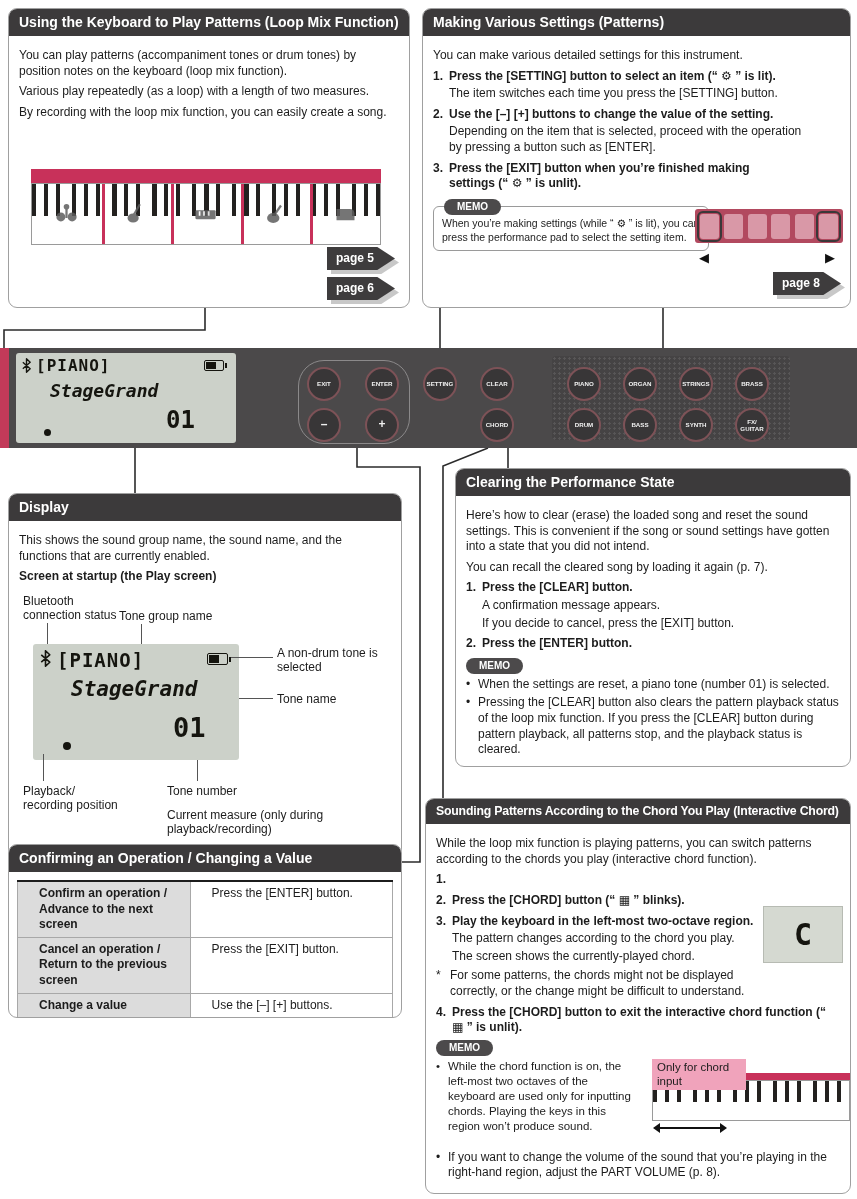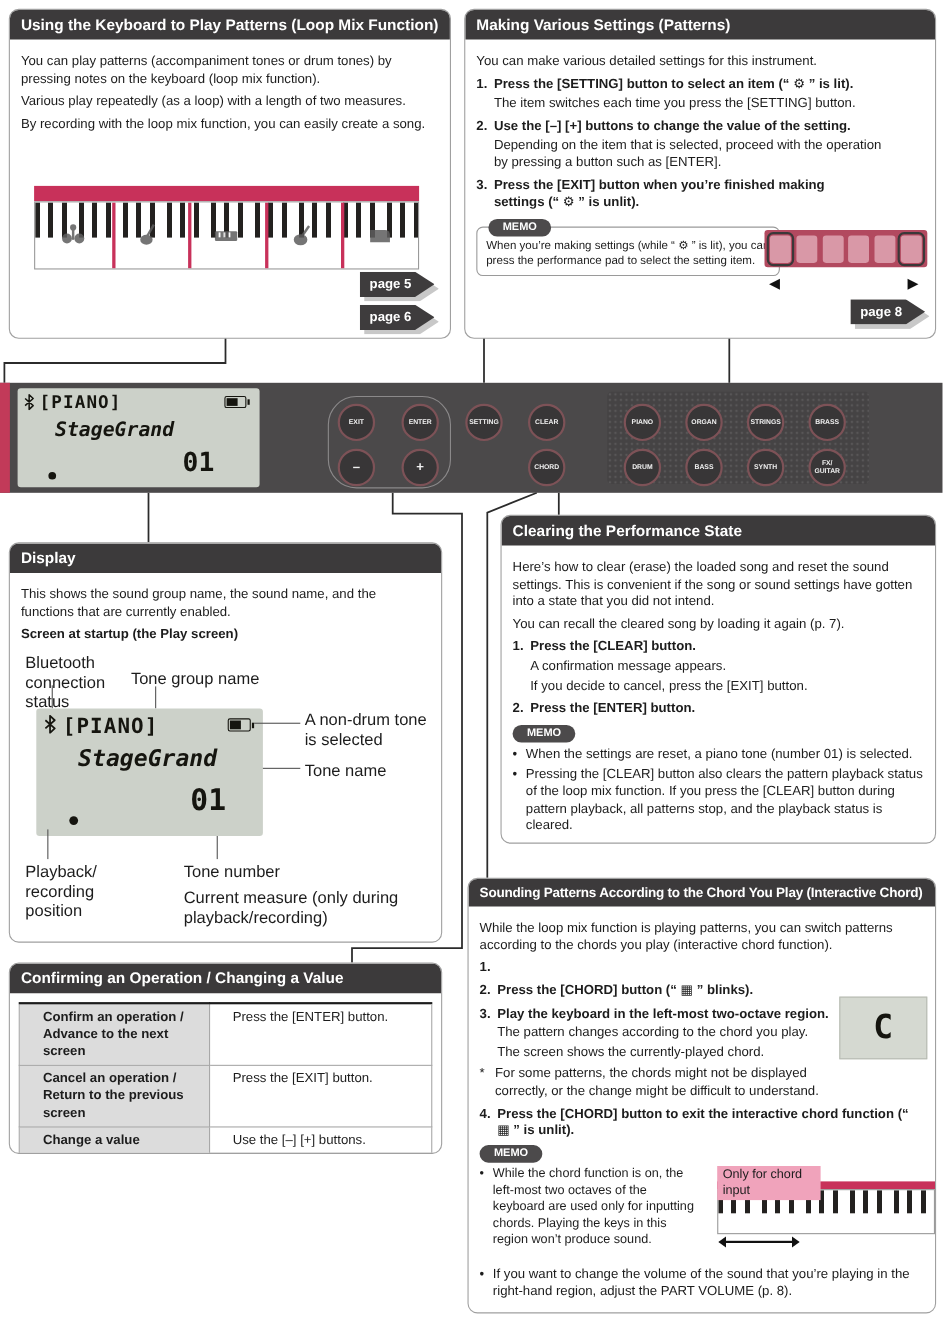--- a/index.html
+++ b/index.html
@@ -53,21 +53,21 @@
   .kb .bkeys{position:absolute;left:0;top:0;width:100%;height:54%;background:repeating-linear-gradient(90deg,#23211f 0 4.5px,transparent 4.5px 12px,#23211f 12px 16.5px,transparent 16.5px 24px,#23211f 24px 28.5px,transparent 28.5px 40px)}
   .kb .sep{position:absolute;top:0;width:3px;height:100%;background:#c8315a}
   .kb .icons{position:absolute;left:0;top:20%;width:100%;height:58%;display:flex;justify-content:space-around;align-items:center}
   .kb .icons svg{width:27px;height:27px;fill:#5e5e5e;opacity:.85}
   
   .pads{position:absolute;background:#b2495f;border-radius:3px;display:flex;align-items:center;justify-content:space-between;padding:4px 5px;box-sizing:border-box}
   .pad{width:19px;height:25px;background:#d998a7;border-radius:3px}
   .pad.sel{outline:2.5px solid #3a3839;outline-offset:1px}
   .padarrow{position:absolute;font-size:13px;color:#111;line-height:1}
   
-  .dlabel{position:absolute;font-size:15px;line-height:1.2}
+  .dlabel{position:absolute;font-size:12px;line-height:1.2}
   .lv{position:absolute;width:1.2px;background:#555}
   .lh{position:absolute;height:1.2px;background:#555}
   
   .ctable{margin:8px 8px 0;border-top:2.5px solid #1c1c1c;border-collapse:collapse;width:calc(100% - 16px);font-size:12px}
   .ctable td{border:1px solid #a8a8a8;padding:4px 21px;vertical-align:top}
   .ctable td.l{background:#dcdcdc;font-weight:bold;width:46%}
   
   .chordlcd{position:absolute;background:#d5d9d1;border:1px solid #b7bbb3;display:flex;align-items:center;justify-content:center;font-family:"DejaVu Sans Mono","Liberation Mono",monospace;font-weight:bold;font-size:30px;color:#15150f}
   .pinklabel{position:absolute;background:#f0a3bb;padding:2px 5px;font-size:11.5px;line-height:1.2;width:84px;z-index:3}
   .memo-area{position:relative;min-height:88px;margin-top:2px;font-size:11.5px}
@@ -89,21 +89,21 @@
     <polyline points="135,448 135,493"></polyline>
     <polyline points="508,448 508,468"></polyline>
     <polyline points="488,448 443,466 443,798"></polyline>
     <polyline points="357,448 357,467 420,467 420,862 320,862 320,875"></polyline>
   </g>
 </svg>
 
 <div class="panel" style="left:8px;top:8px;width:400px;height:298px">
   <div class="ptitle">Using the Keyboard to Play Patterns (Loop Mix Function)</div>
   <div class="pbody">
-    <div class="para">You can play patterns (accompaniment tones or drum tones) by pressing notes on the keyboard (loop mix function).</div>
+    <div class="para">You can play patterns (accompaniment tones or drum tones) by position notes on the keyboard (loop mix function).</div>
     <div class="para">Various play repeatedly (as a loop) with a length of two measures.</div>
     <div class="para">By recording with the loop mix function, you can easily create a song.</div>
   </div>
   <div class="kb" style="left:22px;top:160px;width:350px;height:82px">
     <div class="top" style="height:14px"></div>
     <div class="keys" style="top:14px;height:62px">
       <div class="bkeys"></div>
       <div class="sep" style="left:20%"></div>
       <div class="sep" style="left:40%"></div>
       <div class="sep" style="left:60%"></div>
@@ -268,21 +268,21 @@
     <div style="margin-top:6px"><span class="memo-pill">MEMO</span></div>
     <div class="bullet">
         <span>When the settings are reset, a piano tone (number 01) is selected.</span>
       </div>
     <div class="bullet">
         <span>Pressing the [CLEAR] button also clears the pattern playback status of the loop mix function. If you press the [CLEAR] button during pattern playback, all patterns stop, and the playback status is cleared.</span>
       </div>
   </div>
 </div>
 
-<div class="panel" style="left:8px;top:875px;width:392px;height:172px">
+<div class="panel" style="left:8px;top:844px;width:392px;height:172px">
   <div class="ptitle">Confirming an Operation / Changing a Value</div>
   <table class="ctable">
     <tbody>
         <tr>
       <td class="l">Confirm an operation / Advance to the next screen</td>
       <td>Press the [ENTER] button.</td>
     </tr>
     <tr>
       <td class="l">Cancel an operation / Return to the previous screen</td>
       <td>Press the [EXIT] button.</td>

